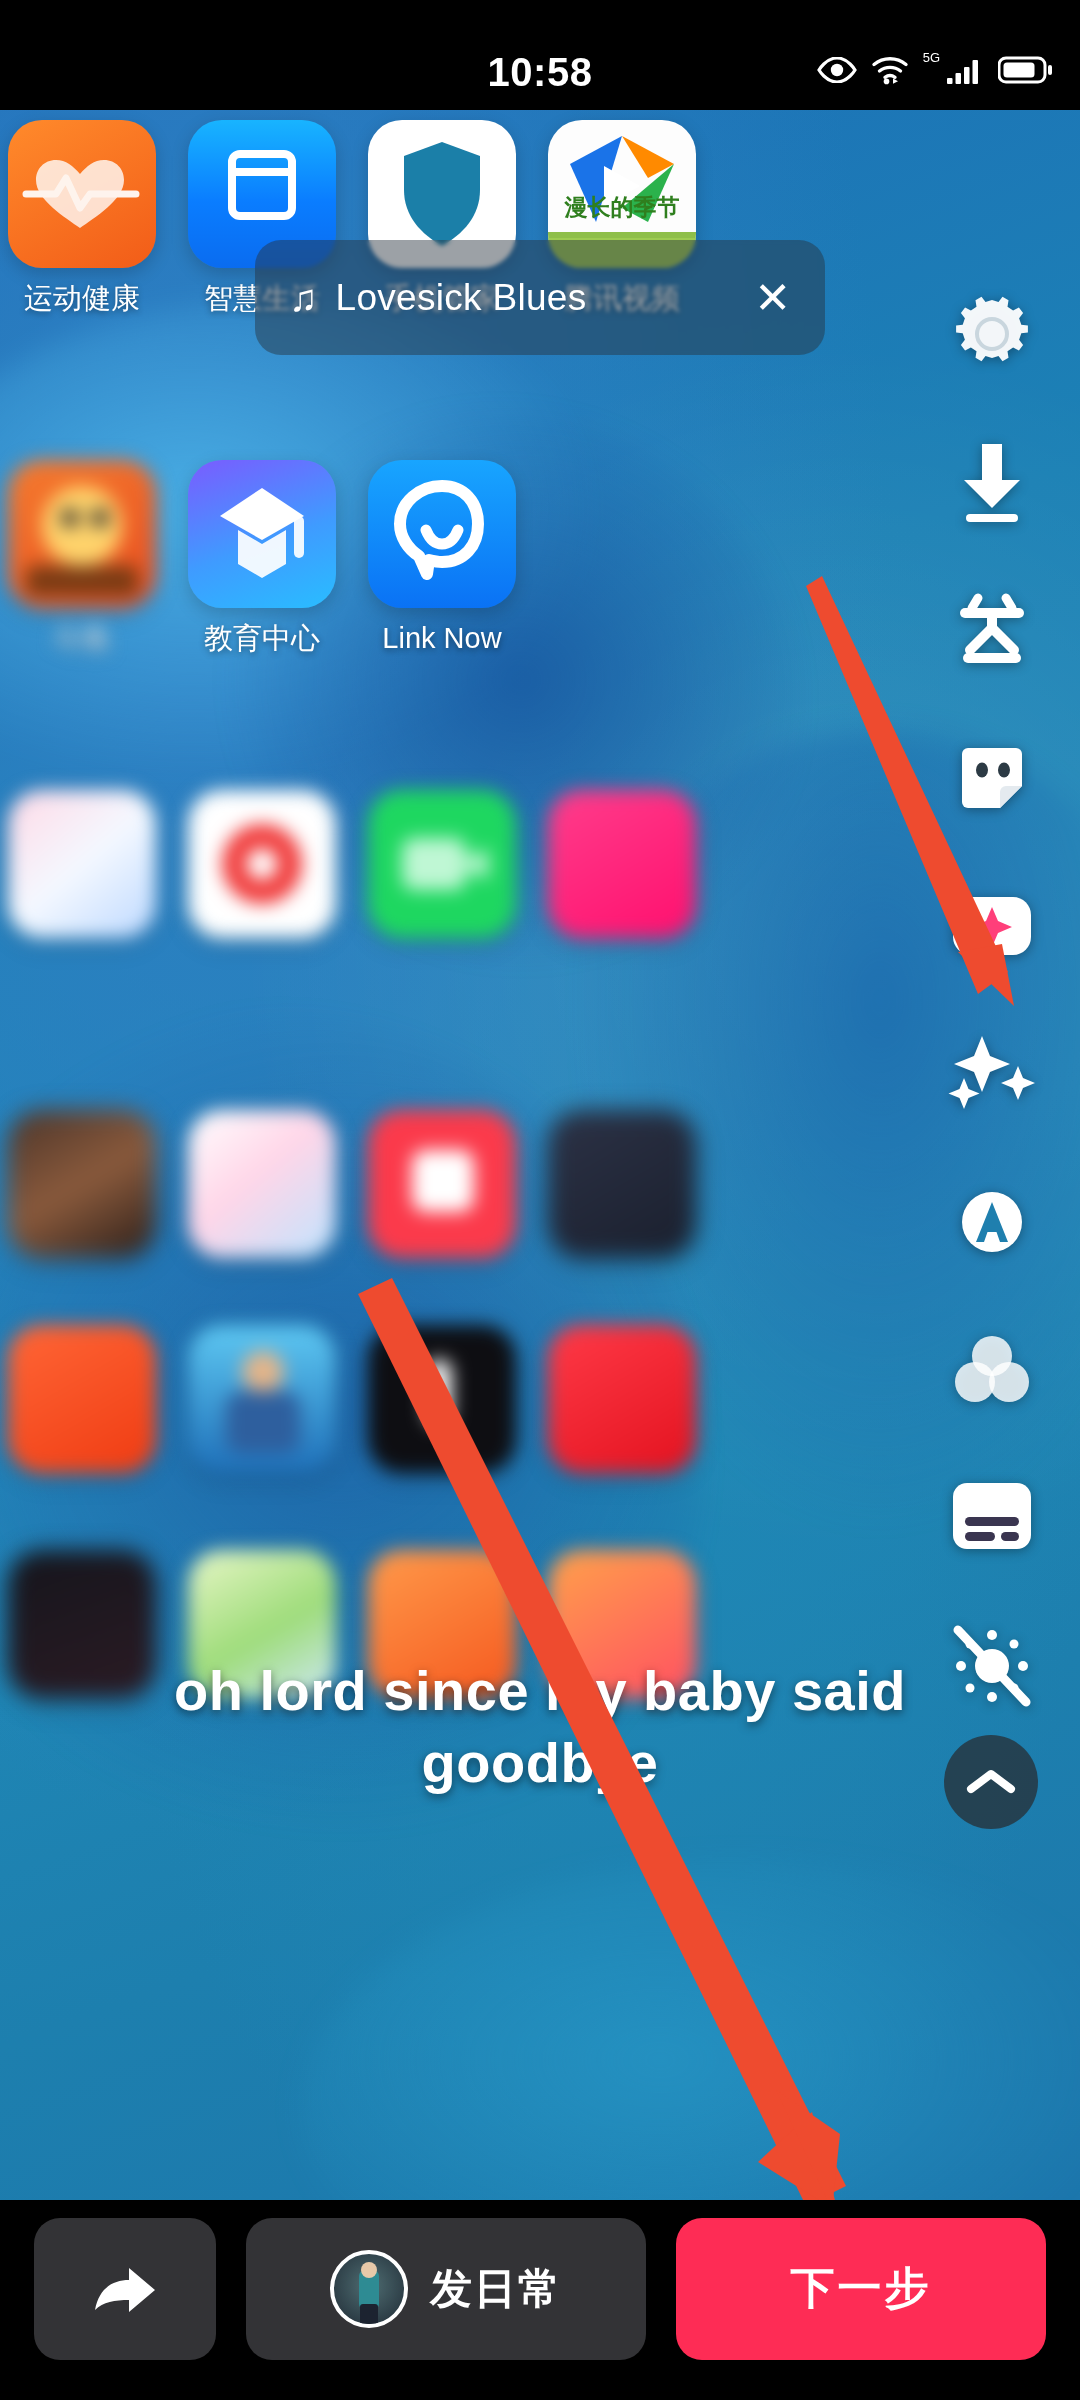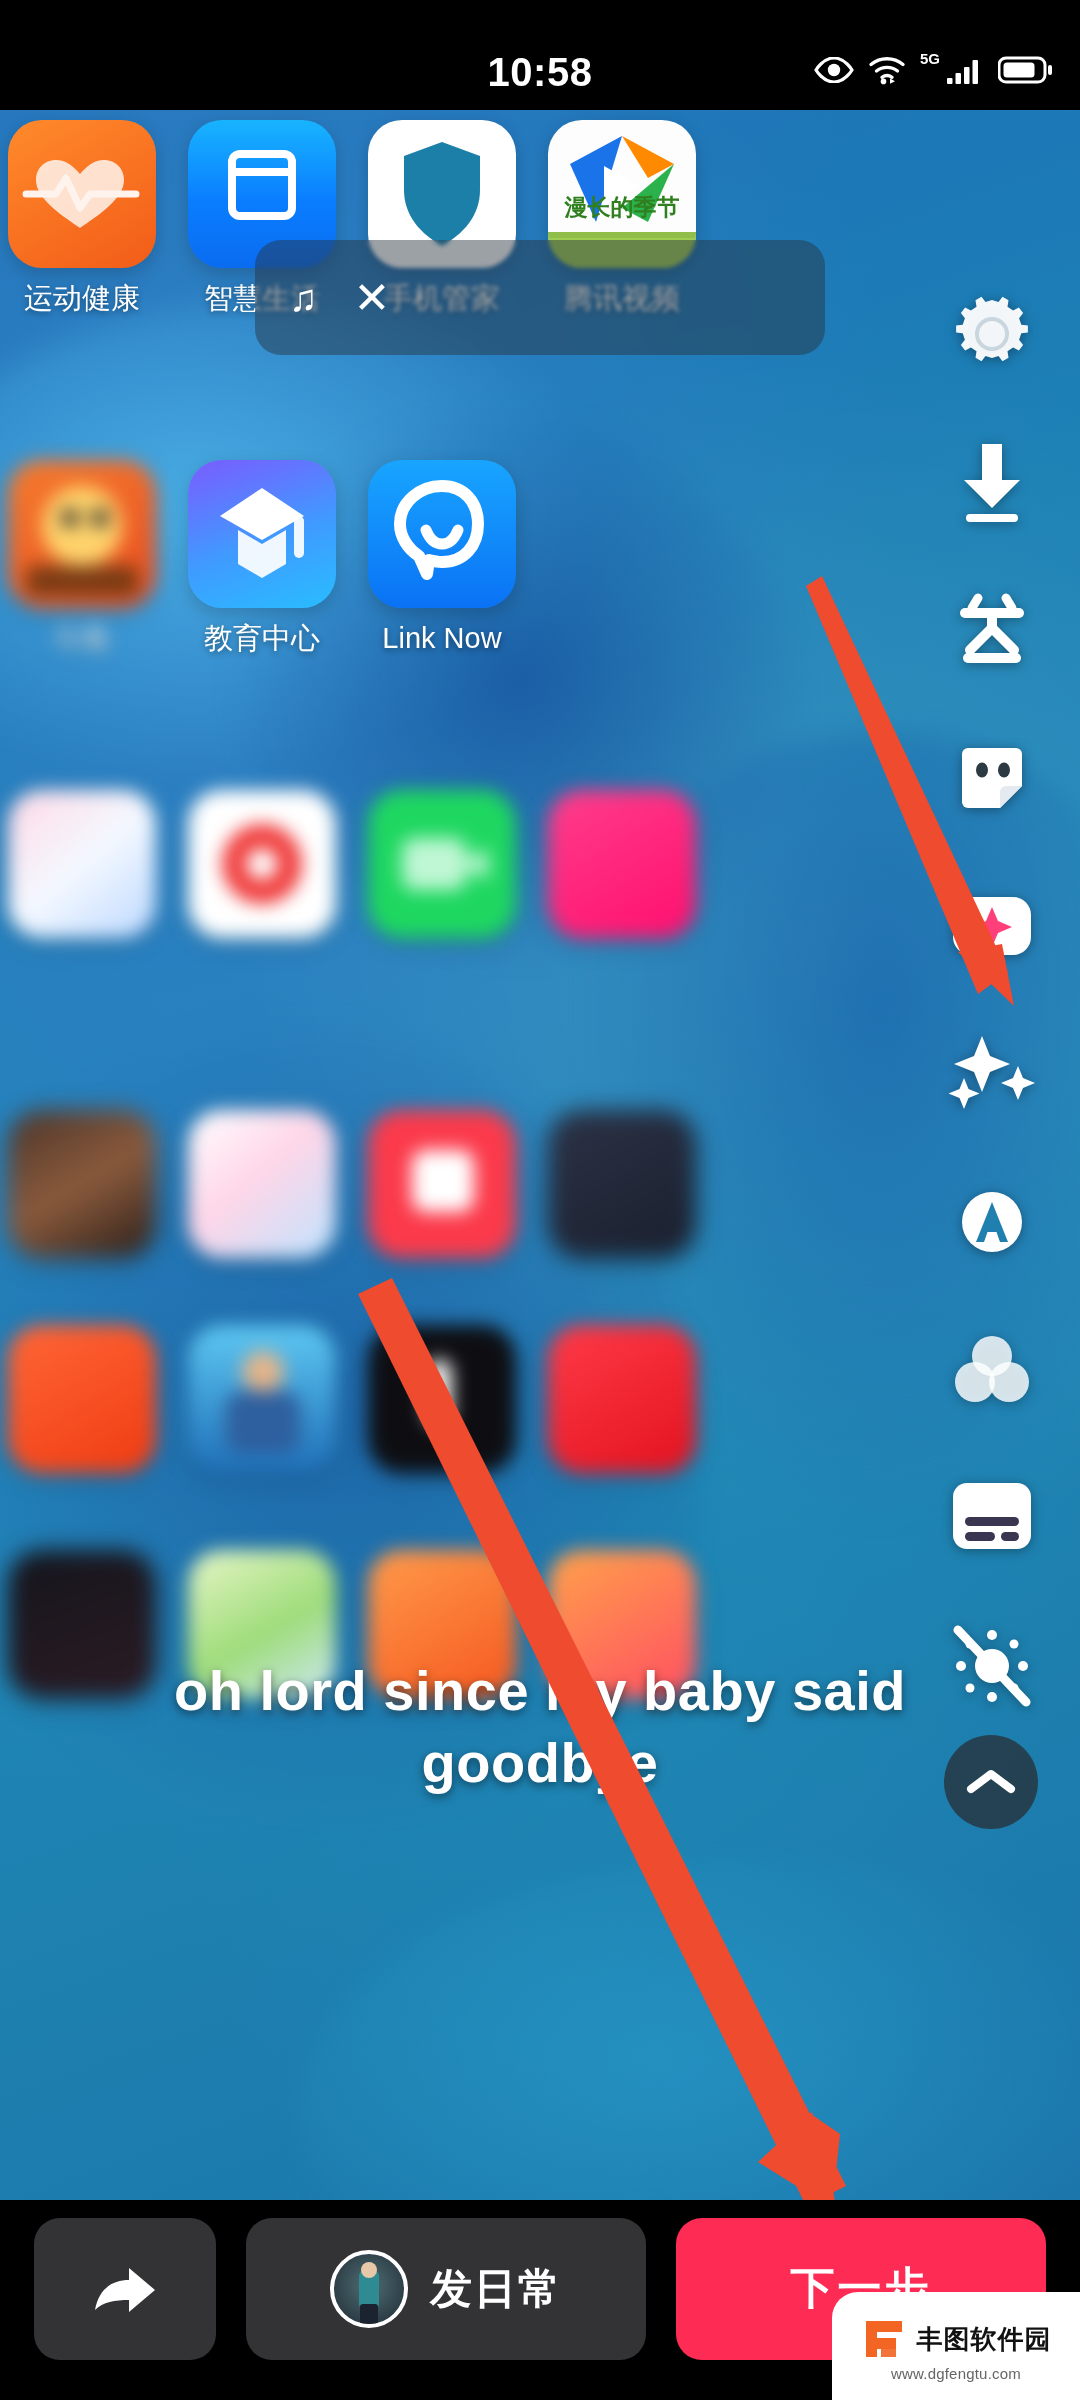--- a/index.html
+++ b/index.html
@@ -17,21 +17,21 @@
   }
   .sb-clock{
     position:absolute; left:0; right:0; top:52px; text-align:center;
     font-size:40px; font-weight:600; letter-spacing:0.5px; line-height:1;
   }
   .sb-right{
     position:absolute; right:28px; top:50px;
     display:flex; align-items:center; gap:14px; height:40px;
   }
   .sb-right svg{ display:block; }
-  .sb-5g{ font-size:15px; font-weight:700; margin-right:-8px; align-self:flex-start; margin-top:0px;}
+  .sb-5g{ font-size:13px; font-weight:400; margin-right:-8px; align-self:flex-start; margin-top:0px;}
 
   
   .preview{
     position:absolute; left:0; top:110px; width:1080px; height:2090px;
     overflow:hidden;
     background:
       radial-gradient(circle at 78% 40%, rgba(255,255,255,.10), rgba(255,255,255,0) 40%),
       radial-gradient(ellipse at 20% 22%, #2f7fc4 0%, rgba(47,127,196,0) 55%),
       radial-gradient(ellipse at 55% 58%, #1f87b5 0%, rgba(31,135,181,0) 60%),
       linear-gradient(160deg,#1d6fb8 0%,#1c81b5 30%,#2089b8 55%,#1d7fae 78%,#1c76ac 100%);
@@ -350,20 +350,21 @@
         <div class="label">&nbsp;</div>
       </div>
       <div class="app blur2" style="left:522px; top:1440px;">
         <div class="tile" style="background:linear-gradient(150deg,#ffa24a,#ff4f62);"></div>
         <div class="label">&nbsp;</div>
       </div>
     </div>
 
     <div class="nowplaying">
       <span class="np-note">♫</span>
+      <span class="np-title">Lovesick Blues</span>
       <span class="np-close">✕</span>
     </div>
 
     <div class="caption">oh lord since my baby said goodbye</div>
 
     <div class="rail">
 
       <div class="tool">
         <svg width="92" height="92" viewBox="0 0 92 92">
           <path d="M46 12l6.5 2 4-5.3 6 3.5-1 6.6 5.6 3.8 5.8-3.2 4.2 5.5-4 5.3 2.2 6.5 6.6.8v7l-6.6.8-2.2 6.5 4 5.3-4.2 5.5-5.8-3.2-5.6 3.8 1 6.6-6 3.5-4-5.3-6.5 2-6.5-2-4 5.3-6-3.5 1-6.6-5.6-3.8-5.8 3.2-4.2-5.5 4-5.3-2.2-6.5-6.6-.8v-7l6.6-.8 2.2-6.5-4-5.3 4.2-5.5 5.8 3.2 5.6-3.8-1-6.6 6-3.5 4 5.3z" fill="#fff" opacity=".95"></path>
@@ -490,26 +491,14 @@
         <div class="av-legs"></div>
       </div>
       <span class="btn-daily-label">发日常</span>
     </div>
 
     <div class="btn-next">
       <span class="btn-next-label">下一步</span>
     </div>
   </div>
 
-  <div class="watermark">
-    <div class="wm-row">
-      <span class="wm-mark">
-        <svg width="46" height="46" viewBox="0 0 46 46">
-          <path d="M5 5h36v11H16v6h19v11H16v8H5z" fill="#F26522"></path>
-          <path d="M20 28h15v13H20z" fill="#F26522" opacity=".9"></path>
-        </svg>
-      </span>
-      <span class="wm-text">丰图软件园</span>
-    </div>
-    <div class="wm-url">www.dgfengtu.com</div>
-  </div>
 
 </div>
 
 </body></html>

